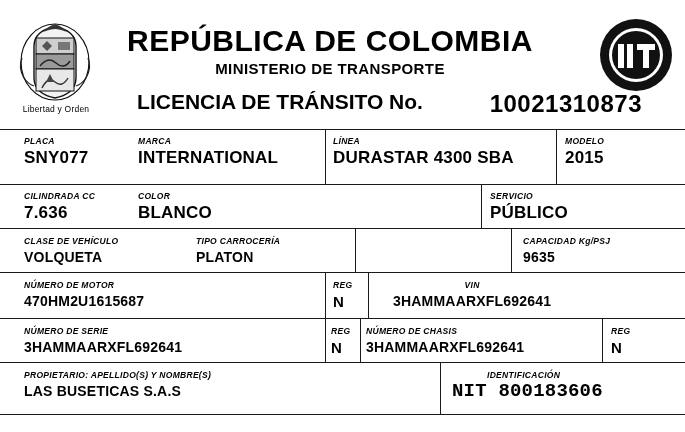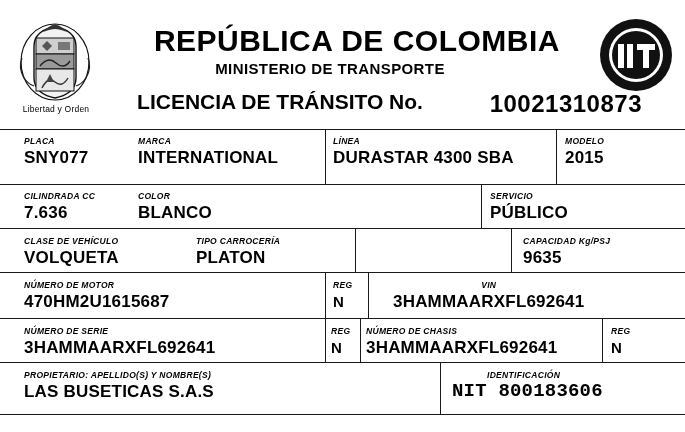--- a/index.html
+++ b/index.html
@@ -41,21 +41,21 @@
     width: 84px;
     text-align: center;
     font-size: 8.5px;
     letter-spacing: 0.2px;
   }
   .title-main {
     position: absolute;
     left: 100px;
     top: 24px;
     width: 460px;
-    text-align: right;
+    text-align: center;
     font-size: 30px;
     font-weight: bold;
     letter-spacing: 0.5px;
   }
   .title-sub {
     position: absolute;
     left: 100px;
     top: 60px;
     width: 460px;
     text-align: center;
@@ -110,21 +110,21 @@
   }
   .flabel {
     font-size: 8.5px;
     font-weight: bold;
     letter-spacing: 0.3px;
     white-space: nowrap;
     line-height: 11px;
     font-style: italic;
   }
   .fvalue {
-    font-size: 17px;
+    font-size: 14px;
     font-weight: bold;
     letter-spacing: 0.2px;
     white-space: nowrap;
     line-height: 19px;
     margin-top: 1px;
   }
   .fvalue.big {
     font-size: 17px;
   }
   .fvalue.small {

